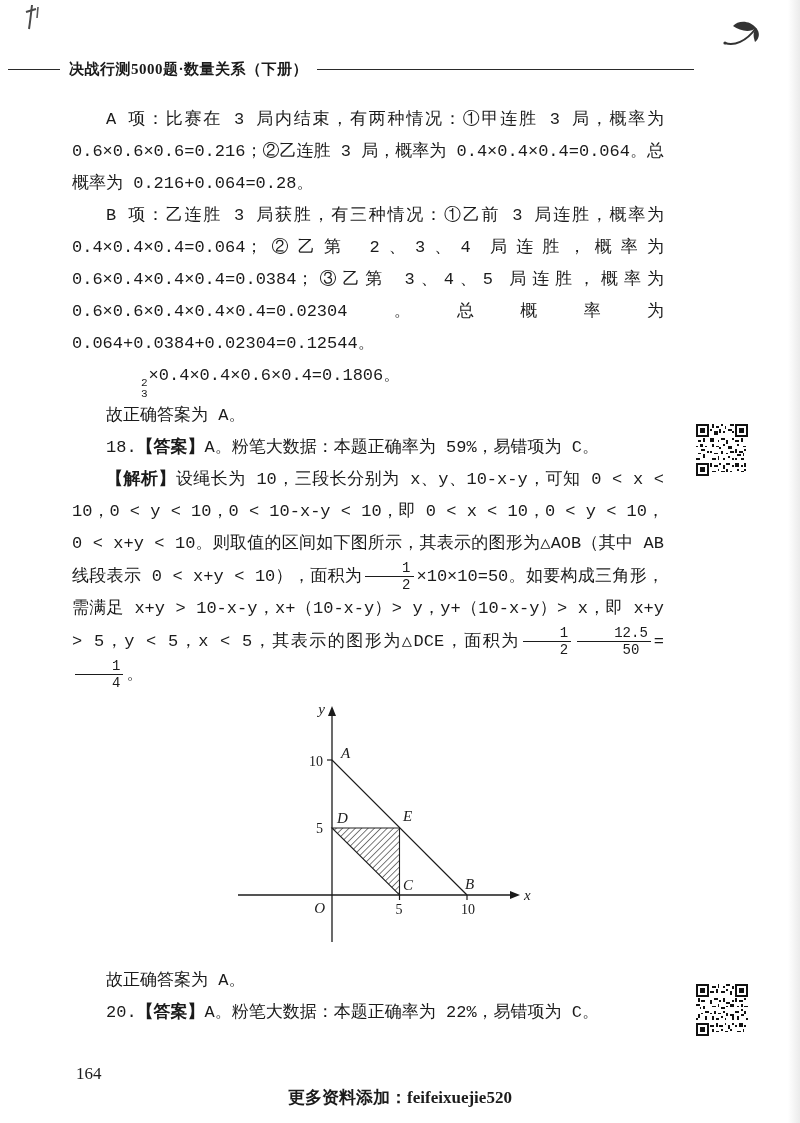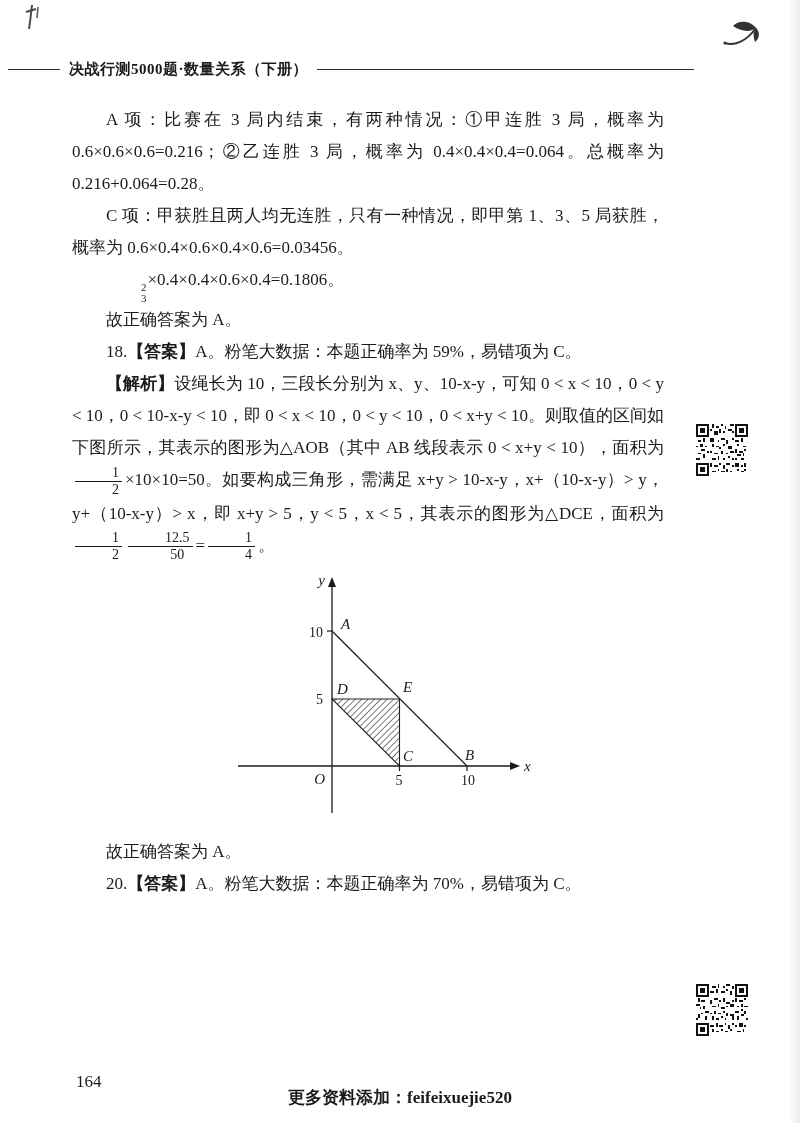--- a/index.html
+++ b/index.html
@@ -27,21 +27,21 @@
     letter-spacing:0.5px;
   }
   .hline-long { flex:1; height:1px; background:#2a2a2a; }
   .pen-mark { position:absolute; left:24px; top:2px; }
   .leaf-icon { position:absolute; right:36px; top:18px; }
   
   .content {
     position:absolute; top:104px; left:72px; width:592px;
     font-size:17px; line-height:32px; text-align:justify;
   }
-  .content p { margin:0; text-indent:2em; }
+  .content p { margin:0; text-indent:2em;font-family:Liberation Mono, monospace; }
   .b { font-weight:bold; }
   
   .cs {
     display:inline-flex; flex-direction:column; align-items:flex-start;
     font-size:11px; line-height:11px; vertical-align:-6px; margin:0 1px;
   }
   
   .frac {
     display:inline-flex; flex-direction:column; align-items:center;
     vertical-align:middle; font-size:14px; line-height:1.15; margin:0 3px;
@@ -51,21 +51,21 @@
   
   .figure-wrap { margin:8px 0 4px 150px; text-indent:0 !important; }
   svg text { font-family:"Liberation Serif","DejaVu Serif",serif; font-size:15px; fill:#1b1b1b; }
   svg text.it { font-style:italic; }
   svg text.tick { font-size:14px; }
   
   .qr { position:absolute; width:52px; height:52px; }
   .qr1 { left:696px; top:424px; }
   .qr2 { left:696px; top:984px; }
   
-  .page-number { position:absolute; left:76px; top:1064px; font-size:17px;margin-top:8px; }
+  .page-number { position:absolute; left:76px; top:1064px; font-size:17px; }
   .footer-note {
     position:absolute; left:0; top:1086px; width:100%;
     text-align:center; font-weight:bold; font-size:17px;
   }
 </style>
 </head>
 <body>
 
 <div class="scan-edge"></div>
 
@@ -85,22 +85,22 @@
   <path d="M3 25 C 12 28, 24 24, 34 10" stroke="#333" stroke-width="2" fill="none"></path>
   <path d="M34 10 C 28 2, 16 2, 11 8 C 18 13, 28 15, 34 10 Z" fill="#333"></path>
   <path d="M34 10 C 38 14, 38 20, 33 24 C 31 18, 31 14, 34 10 Z" fill="#333"></path>
   <circle cx="3" cy="25" r="1.6" fill="#333"></circle>
 </svg>
 
 <div class="content">
 
   <p>A 项：比赛在 3 局内结束，有两种情况：①甲连胜 3 局，概率为 0.6×0.6×0.6=0.216；②乙连胜 3 局，概率为 0.4×0.4×0.4=0.064。总概率为 0.216+0.064=0.28。</p>
 
-
-  <p>C 项：甲获胜且两人均无连胜，只有一种情况，即甲第 1、3、5 局获胜，概率为 0.6×0.4×0.6×0.4×0.6=0.03456。</p>
+  <p>B 项：乙连胜 3 局获胜，有三种情况：①乙前 3 局连胜，概率为 0.4×0.4×0.4=0.064；②乙第 2、3、4 局连胜，概率为 0.6×0.4×0.4×0.4=0.0384；③乙第 3、4、5 局连胜，概率为 0.6×0.6×0.4×0.4×0.4=0.02304。总概率为 0.064+0.0384+0.02304=0.12544。</p>
+
 
   <p><span class="cs">
         <span>2</span>
         <span>3</span>
       </span><span>×0.4×0.4×0.6×0.4=0.1806。</span></p>
 
   <p>故正确答案为 A。</p>
 
   <p><span>18.</span><span class="b">【答案】</span><span>A。粉笔大数据：本题正确率为 59%，易错项为 C。</span></p>
 
@@ -150,21 +150,21 @@
       <text class="it" x="181" y="121" text-anchor="start">E</text>
       <text class="it" x="181" y="190" text-anchor="start">C</text>
       <text class="tick" x="177" y="214" text-anchor="middle">5</text>
       <text class="it" x="243" y="189" text-anchor="start">B</text>
       <text class="tick" x="246" y="214" text-anchor="middle">10</text>
     </svg>
   </div>
 
   <p>故正确答案为 A。</p>
 
-  <p><span>20.</span><span class="b">【答案】</span><span>A。粉笔大数据：本题正确率为 70%，易错项为 C。</span></p>
+  <p><span>20.</span><span class="b">【答案】</span><span>A。粉笔大数据：本题正确率为 22%，易错项为 C。</span></p>
 
 </div>
 
 <svg class="qr qr1" viewBox="0 0 29 29" shape-rendering="crispEdges">
   <rect width="29" height="29" fill="#fff"></rect>
   <g fill="#111">
     <rect x="0" y="0" width="7" height="7"></rect>
       <rect x="22" y="0" width="7" height="7"></rect>
       <rect x="0" y="22" width="7" height="7"></rect>
   </g>

